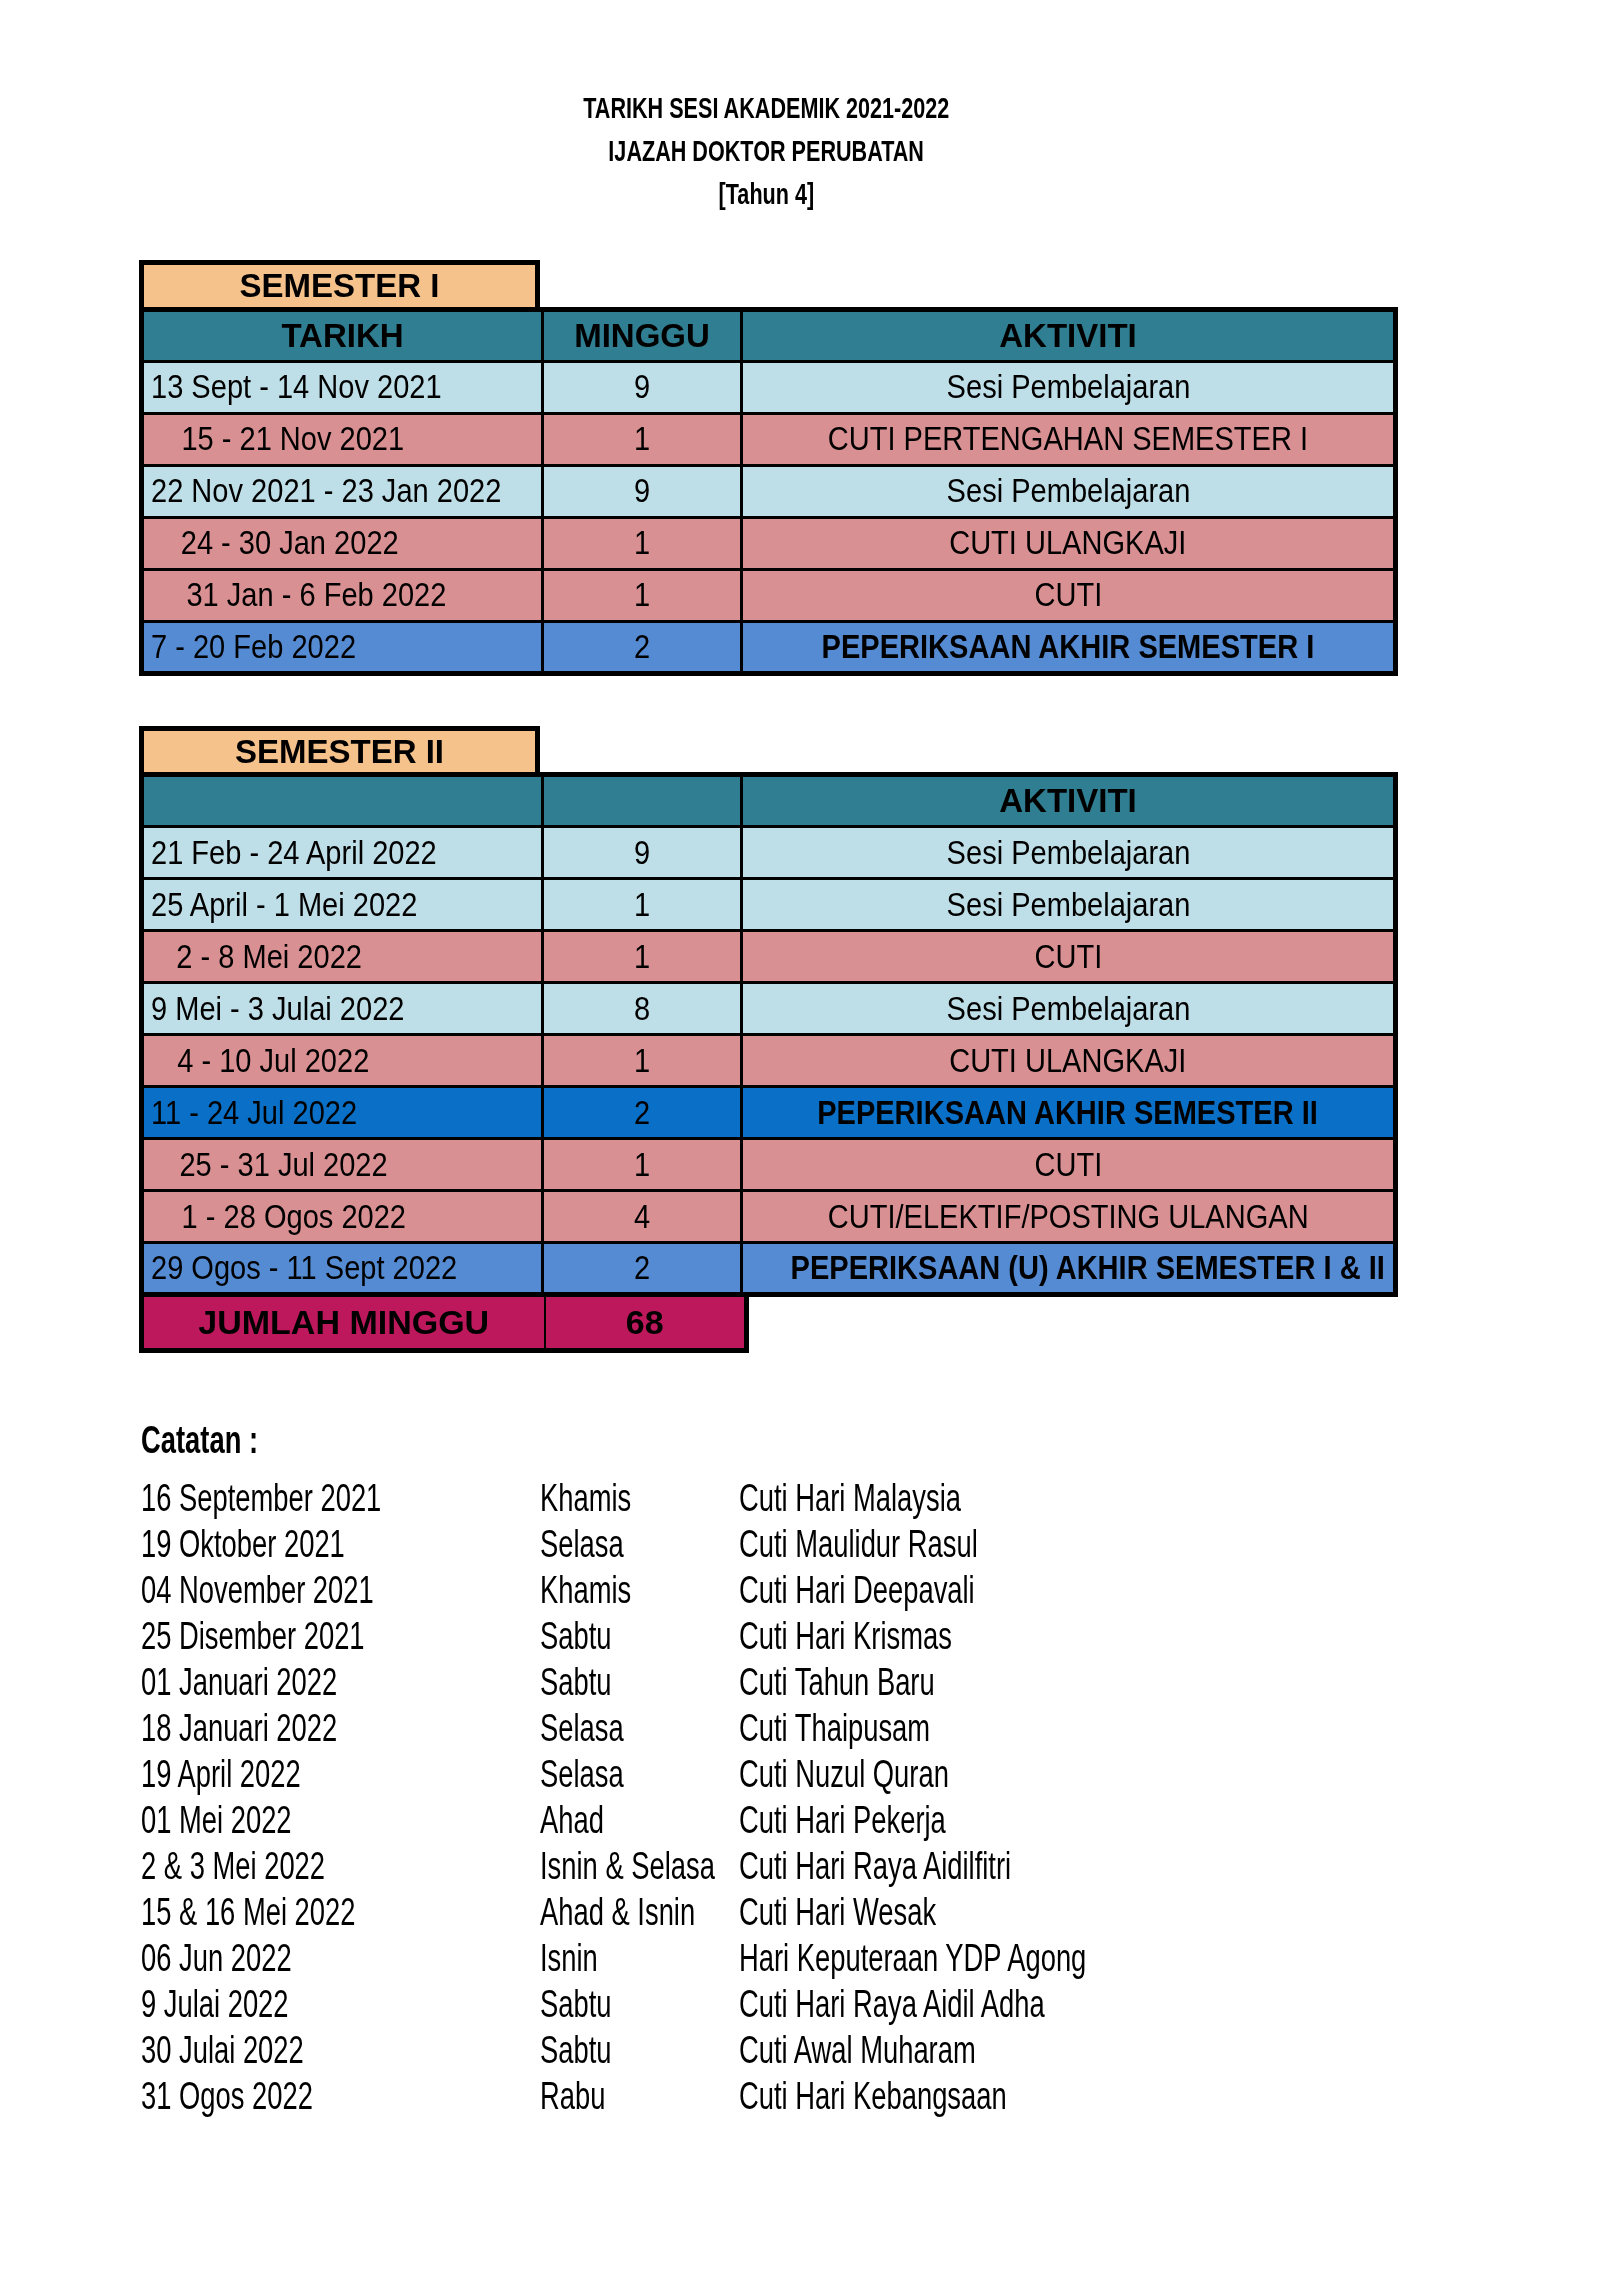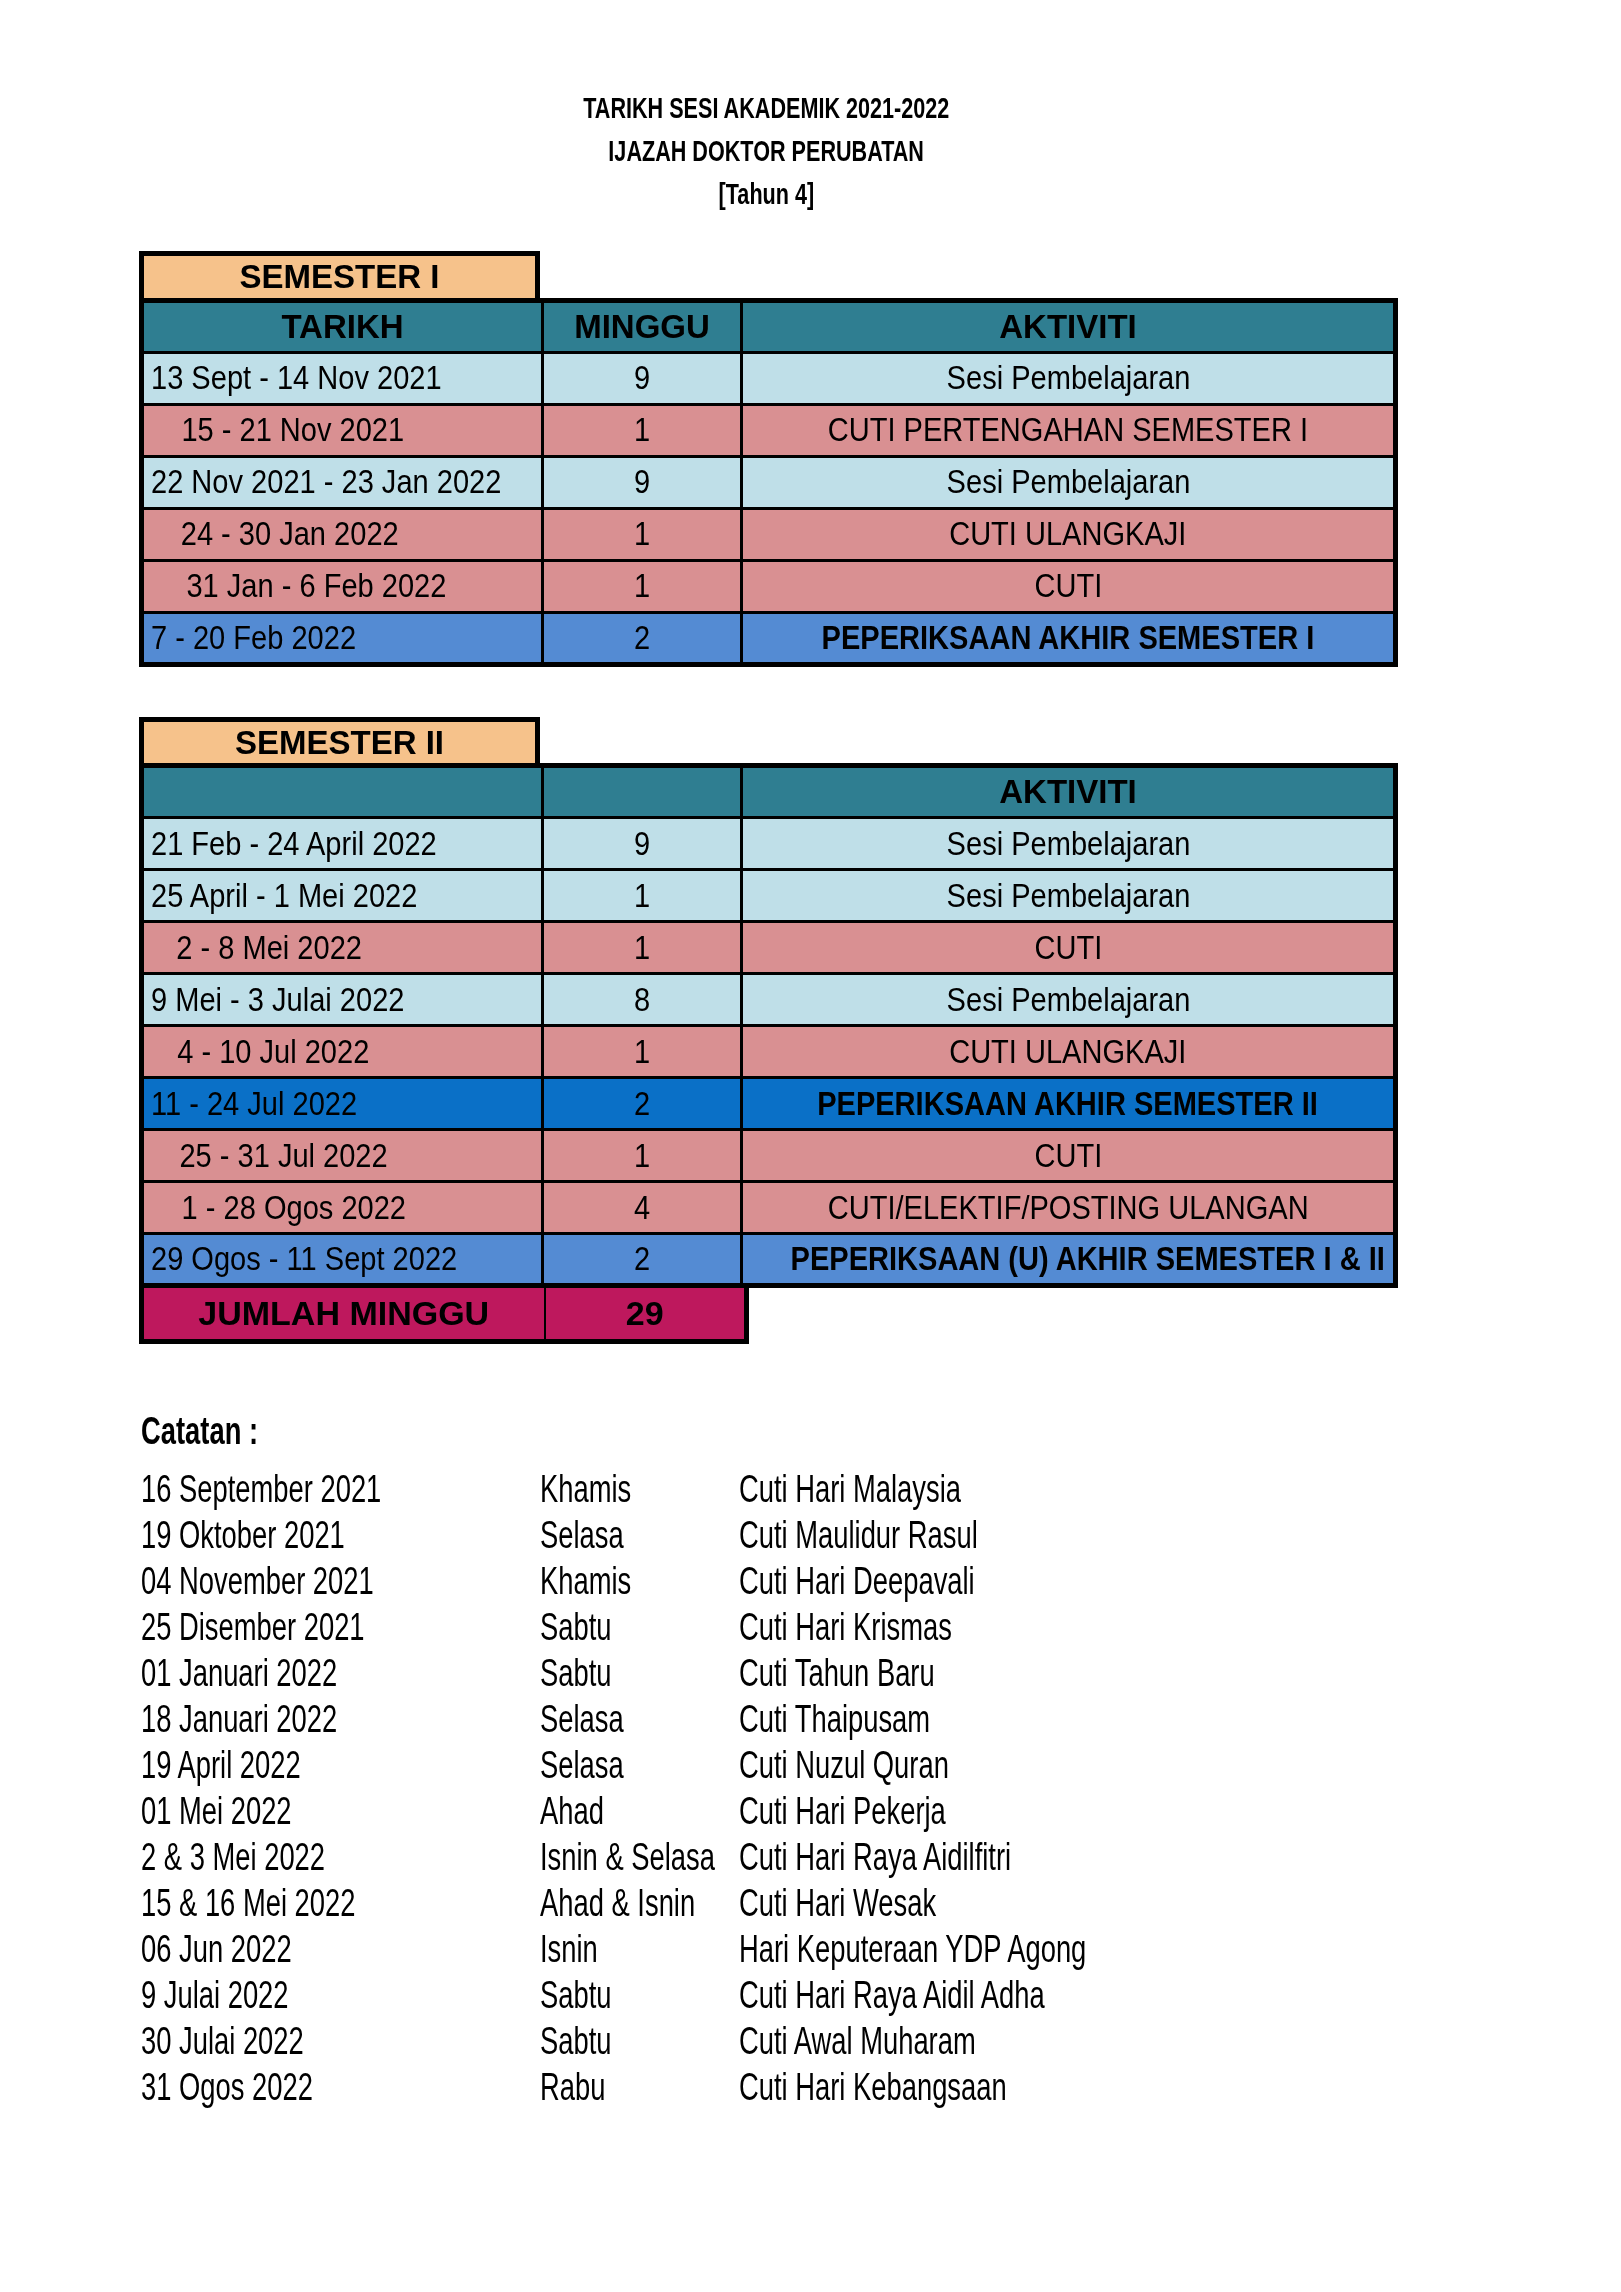--- a/index.html
+++ b/index.html
@@ -25,21 +25,21 @@
 
   
   .cx {
     display: inline-block;
     white-space: nowrap;
     transform: scaleX(0.72);
   }
 
   
   .sem-cap {
-    margin-top: 36px;
+    margin-top: 45px;
     width: 401px;
     height: 52px;
     box-sizing: border-box;
     border: 5.4px solid #000;
     background: var(--orange, #F6C28B);
     display: flex;
     align-items: center;
     justify-content: center;
     font-weight: 700;
     font-size: 33px;
@@ -246,21 +246,21 @@
   </table>
 
   <table class="total-table">
     <colgroup>
         <col class="tc1">
         <col class="tc2">
       </colgroup>
     <tbody>
       <tr class="total-row">
         <td>JUMLAH MINGGU</td>
-        <td>29</td>
+        <td>68</td>
       </tr>
     </tbody>
   </table>
 
   <div class="notes">
     <div class="notes-heading"><span class="cx">Catatan :</span></div>
     <div id="notes-list">
         <div class="note-row">
           <div class="note-date"><span class="cx">16 September 2021</span></div>
           <div class="note-day"><span class="cx">Khamis</span></div>

